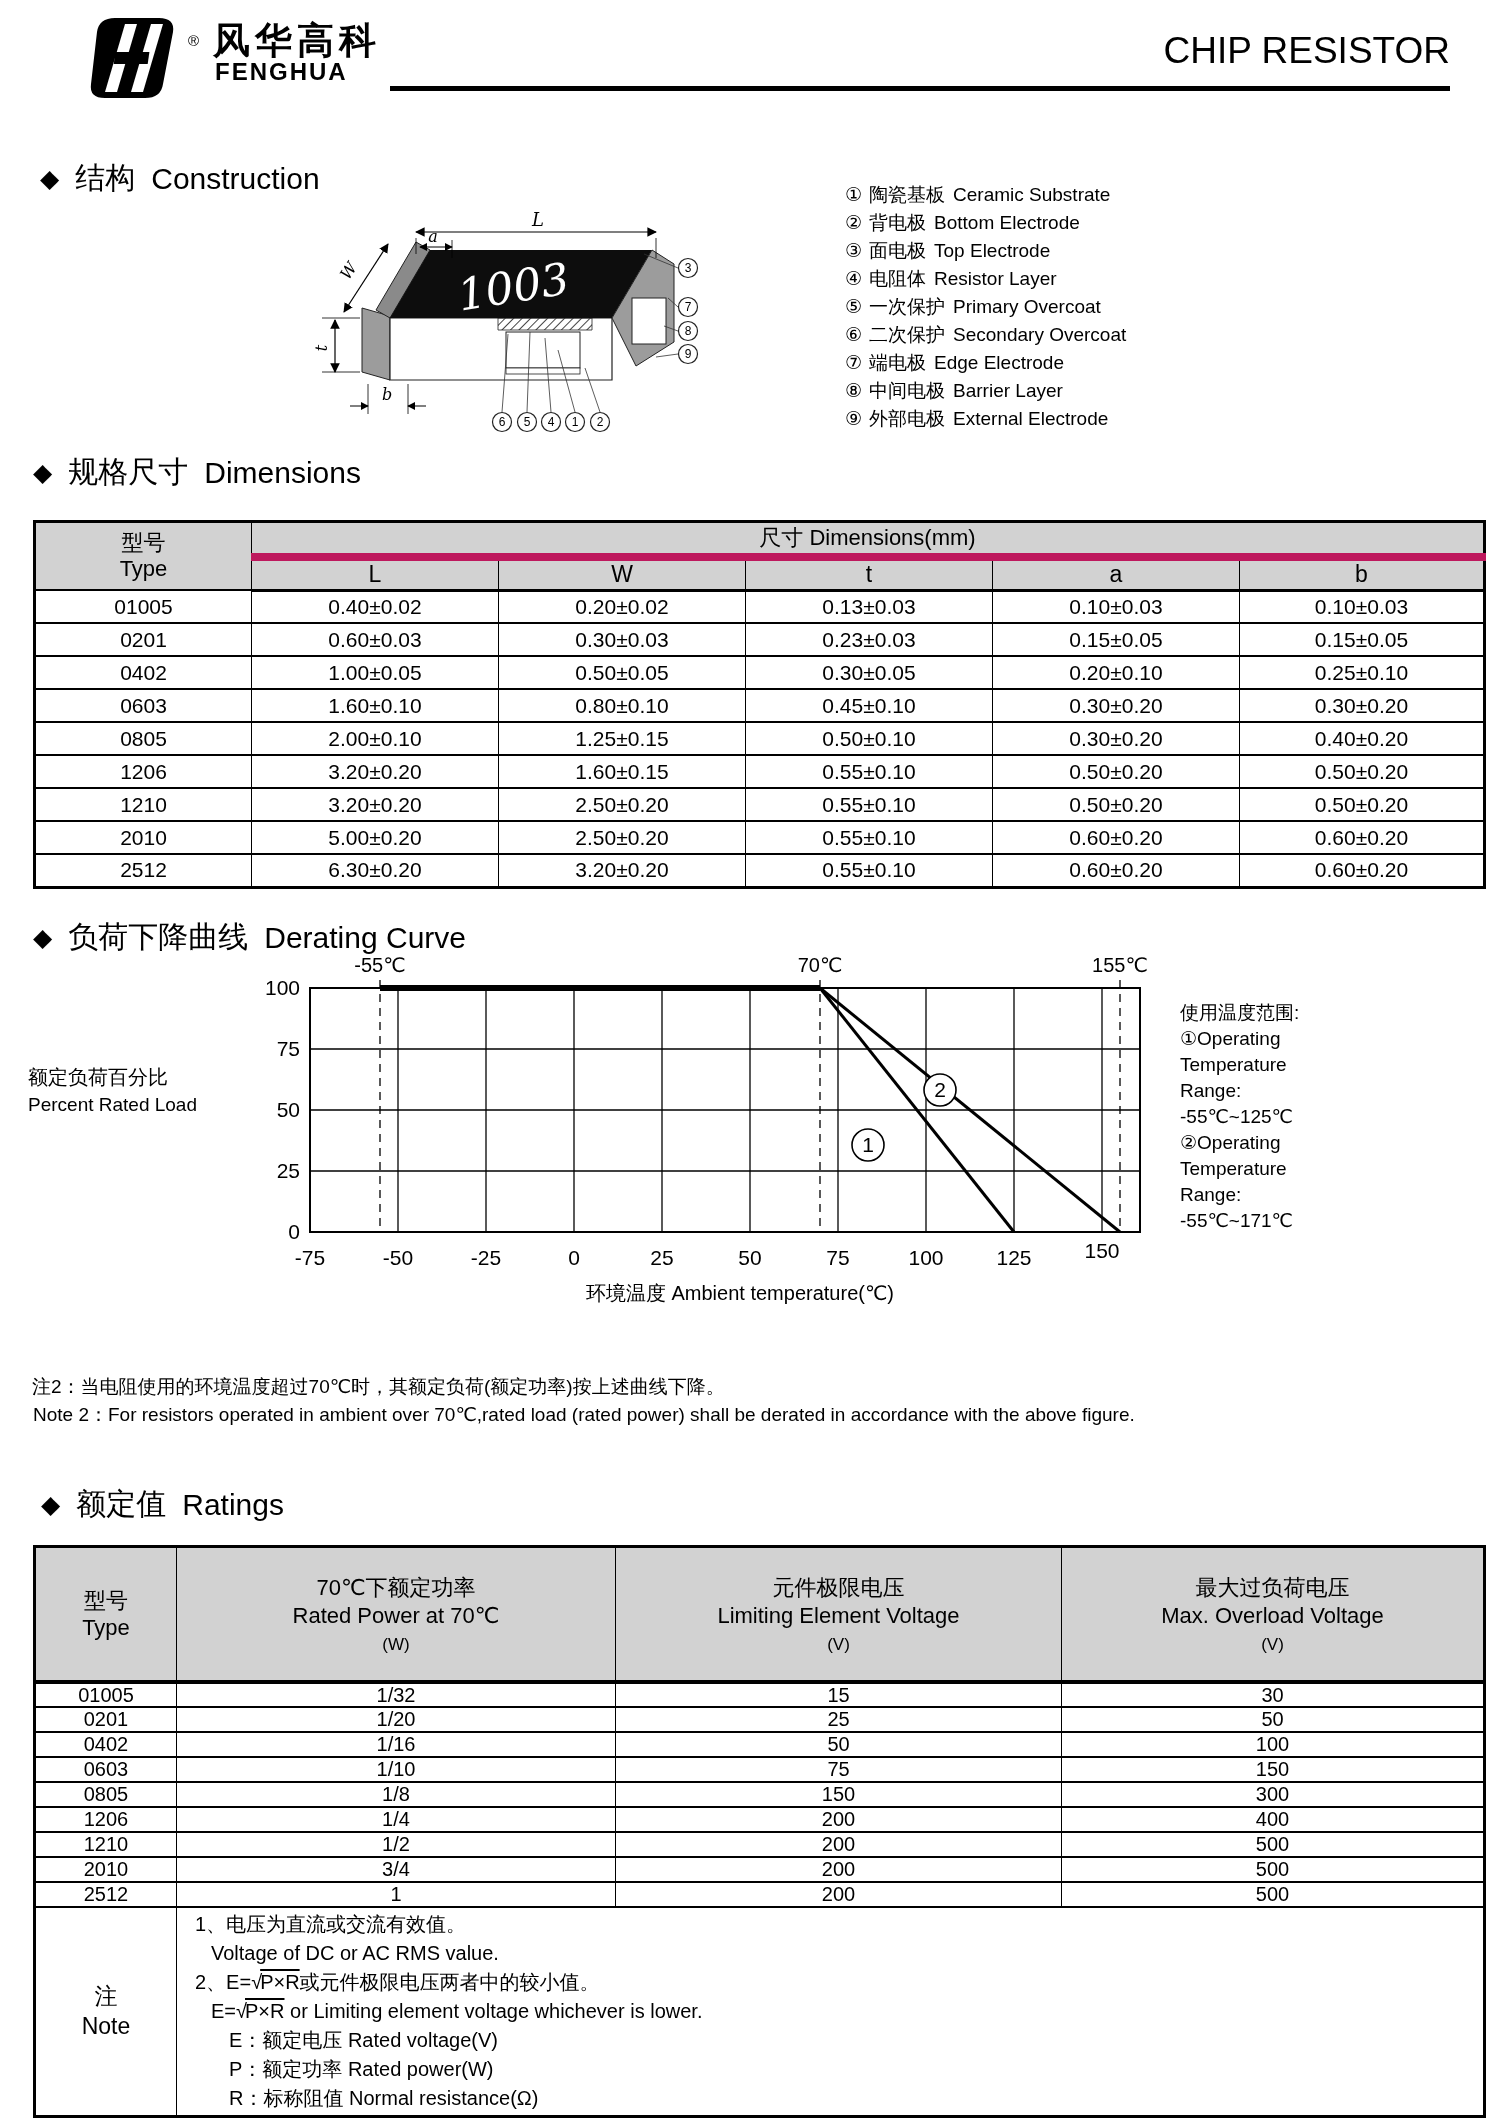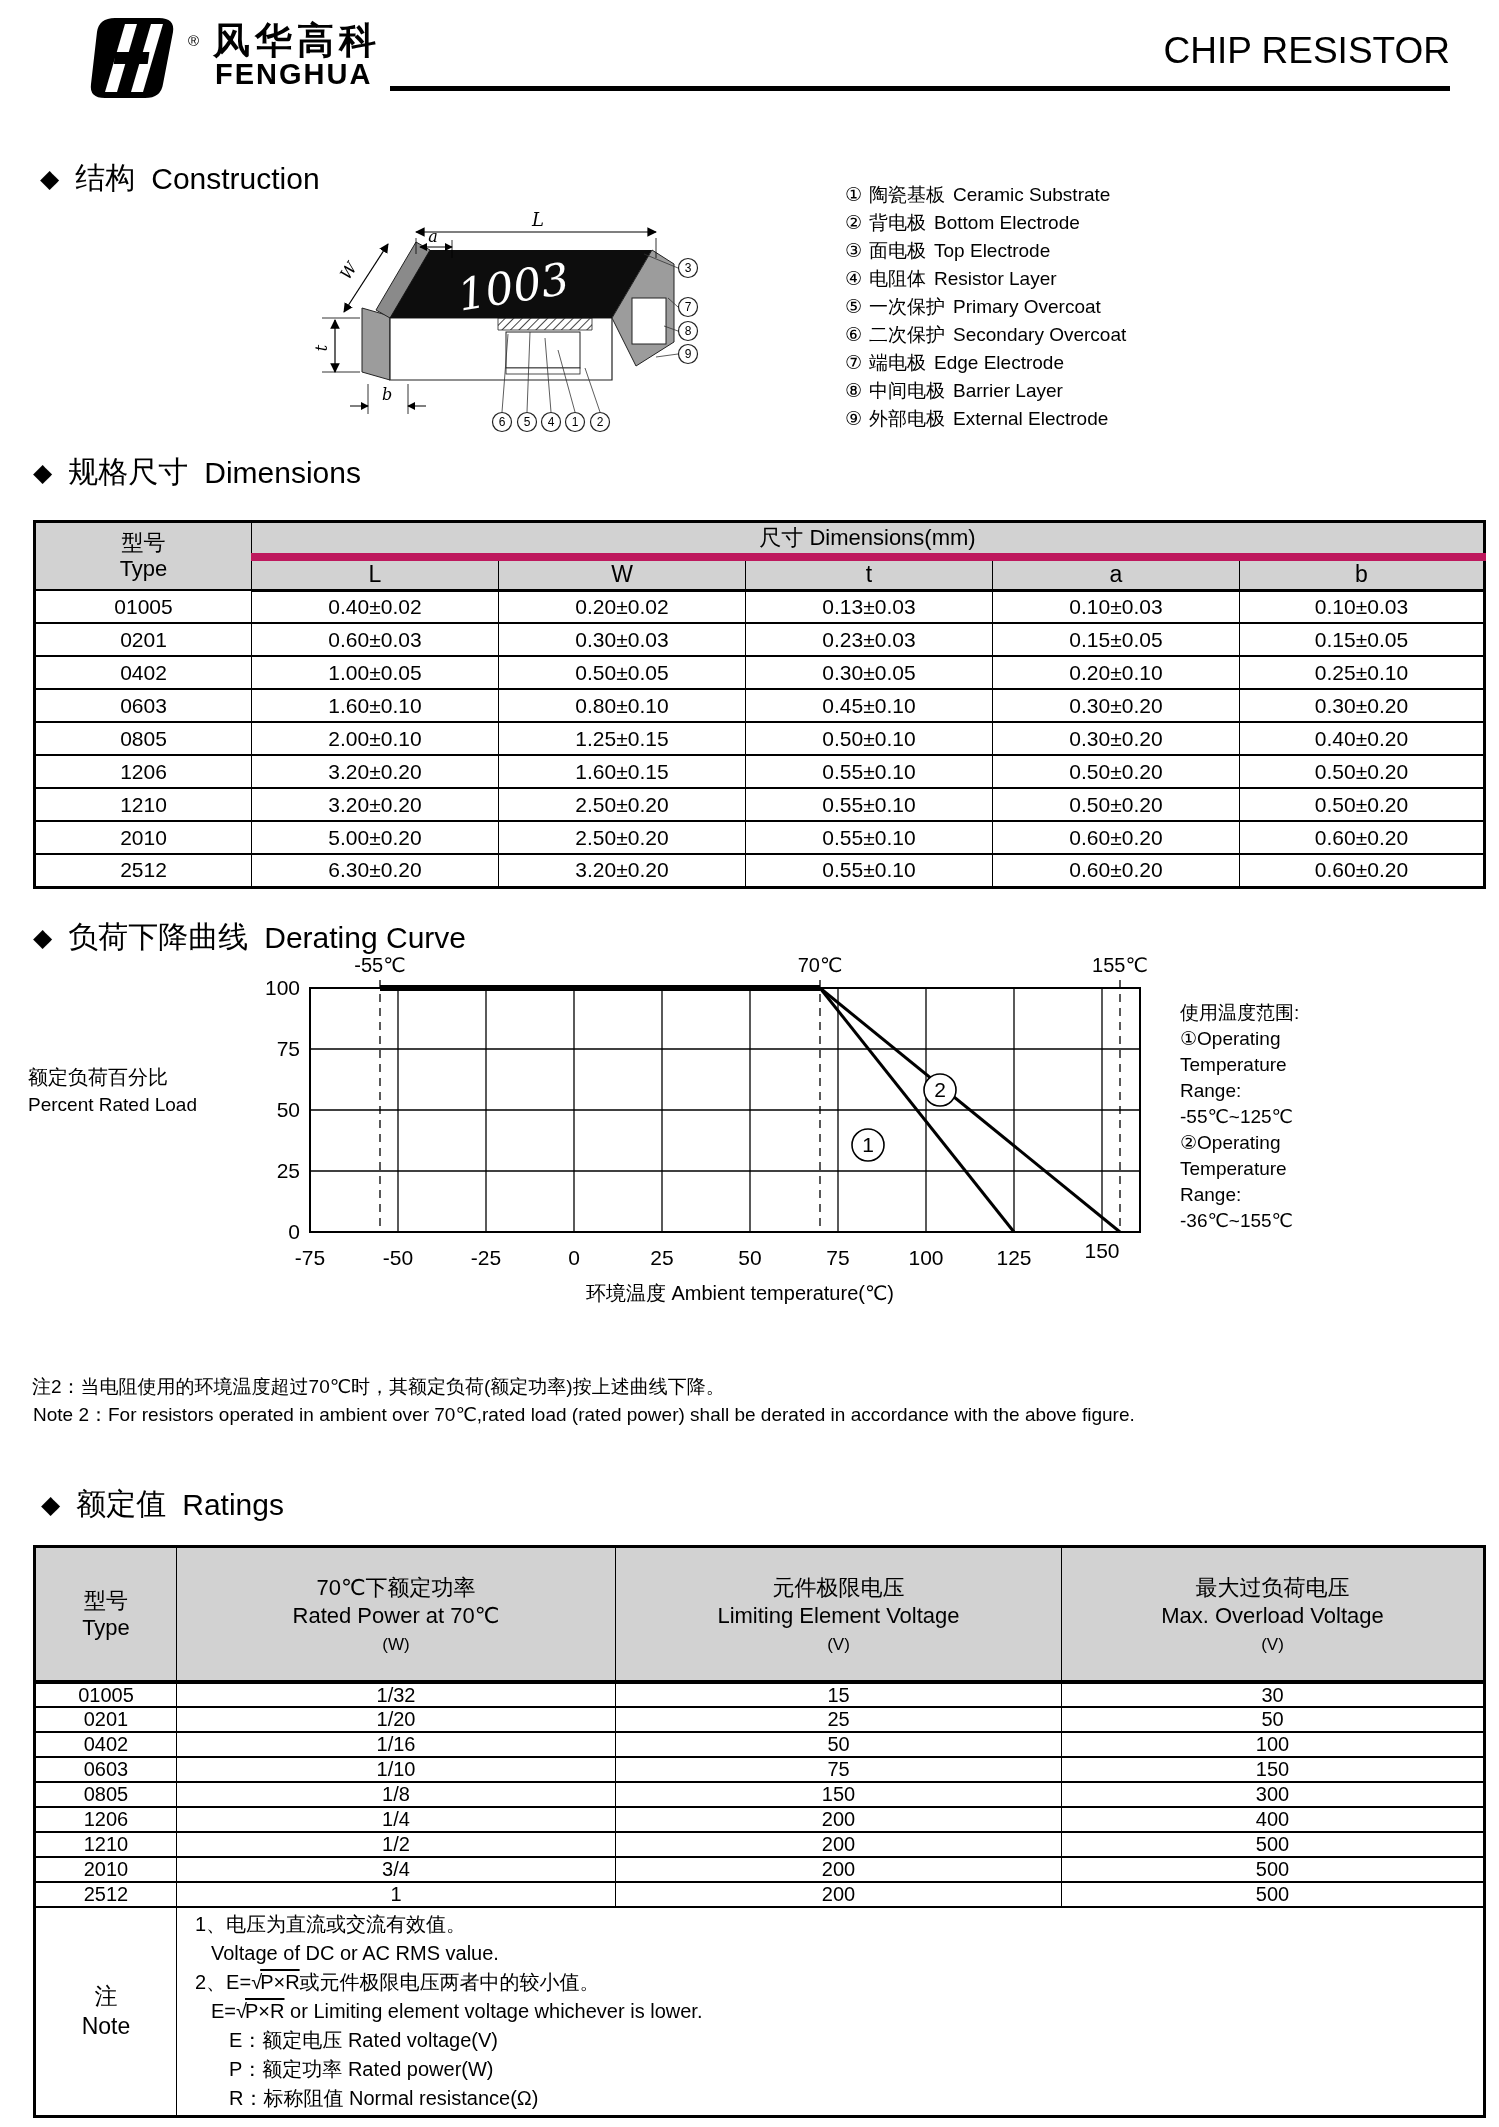--- a/index.html
+++ b/index.html
@@ -4,21 +4,21 @@
 <style>
   html,body{margin:0;padding:0;background:#fff;}
   #canvas{position:relative;width:1499px;height:2127px;background:#fff;color:#000;
           font-family:"Liberation Sans","DejaVu Sans",sans-serif;overflow:hidden;}
   .abs{position:absolute;}
 
   
   .logo-svg{left:85px;top:12px;width:100px;height:92px;}
   .reg{left:188px;top:32px;font-size:15px;}
   .brand-zh{left:213px;top:16px;font-size:37px;font-weight:bold;letter-spacing:5px;}
-  .brand-en{left:215px;top:58px;font-size:29px;font-weight:bold;letter-spacing:2px;}
+  .brand-en{left:215px;top:58px;font-size:24px;font-weight:bold;letter-spacing:2px;}
   .doc-title{left:1050px;top:30px;width:400px;font-size:37px;text-align:right;}
   .header-rule{left:390px;top:86px;width:1060px;height:5px;background:#000;}
 
   
   .sec-title{display:flex;align-items:center;gap:16px;font-size:30px;white-space:nowrap;}
   .sec-title .bullet{font-size:25px;}
   .t-construction{left:40px;top:158px;}
   .t-dimensions{left:33px;top:452px;}
   .t-derating{left:33px;top:917px;}
   .t-ratings{left:41px;top:1484px;}
@@ -385,21 +385,21 @@
 
   <div class="abs side-note">
     <div>使用温度范围:</div>
     <div>①Operating</div>
     <div>Temperature</div>
     <div>Range:</div>
     <div>-55℃~125℃</div>
     <div>②Operating</div>
     <div>Temperature</div>
     <div>Range:</div>
-    <div>-36℃~155℃</div>
+    <div>-55℃~171℃</div>
   </div>
 
   <div class="abs xlabel">环境温度 Ambient temperature(℃)</div>
 
   <div class="abs chart-note n3">注2：当电阻使用的环境温度超过70℃时，其额定负荷(额定功率)按上述曲线下降。</div>
   <div class="abs chart-note n4">Note 2：For resistors operated in ambient over 70℃,rated load (rated power) shall be derated in accordance with the above figure.</div>
 
   <div class="abs sec-title t-ratings">
     <span class="bullet">◆</span>
     <span>额定值</span>

